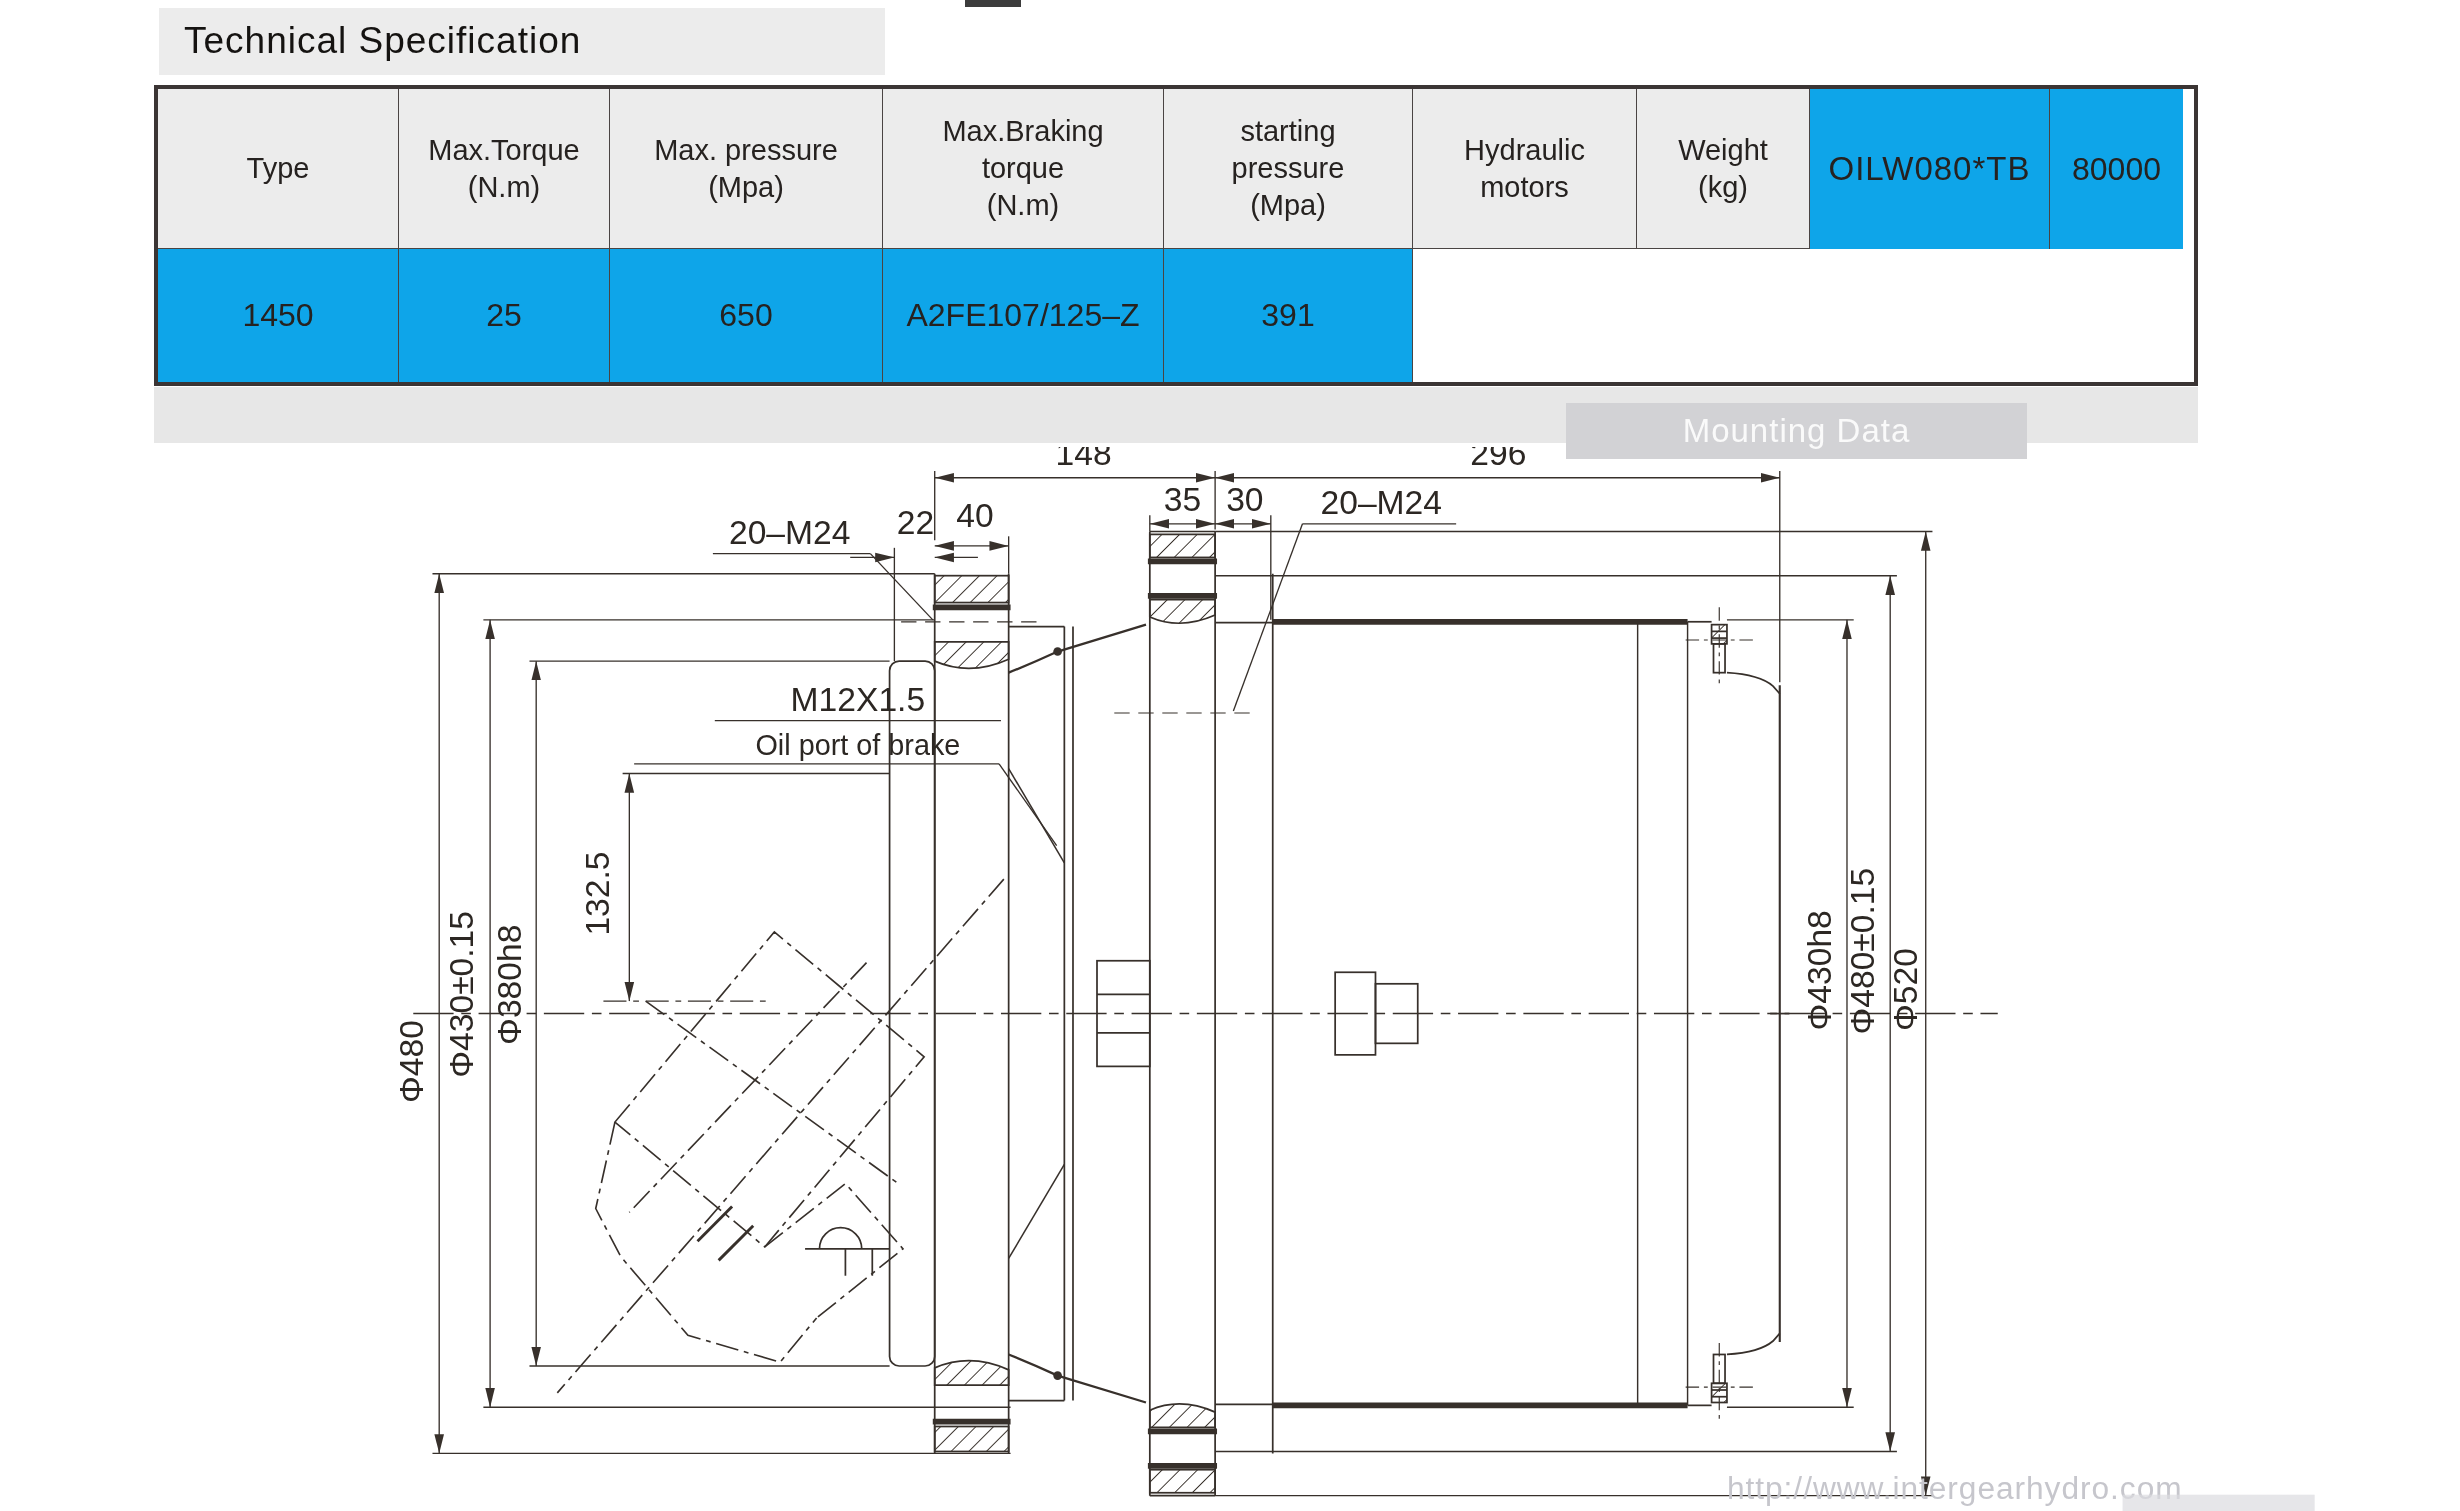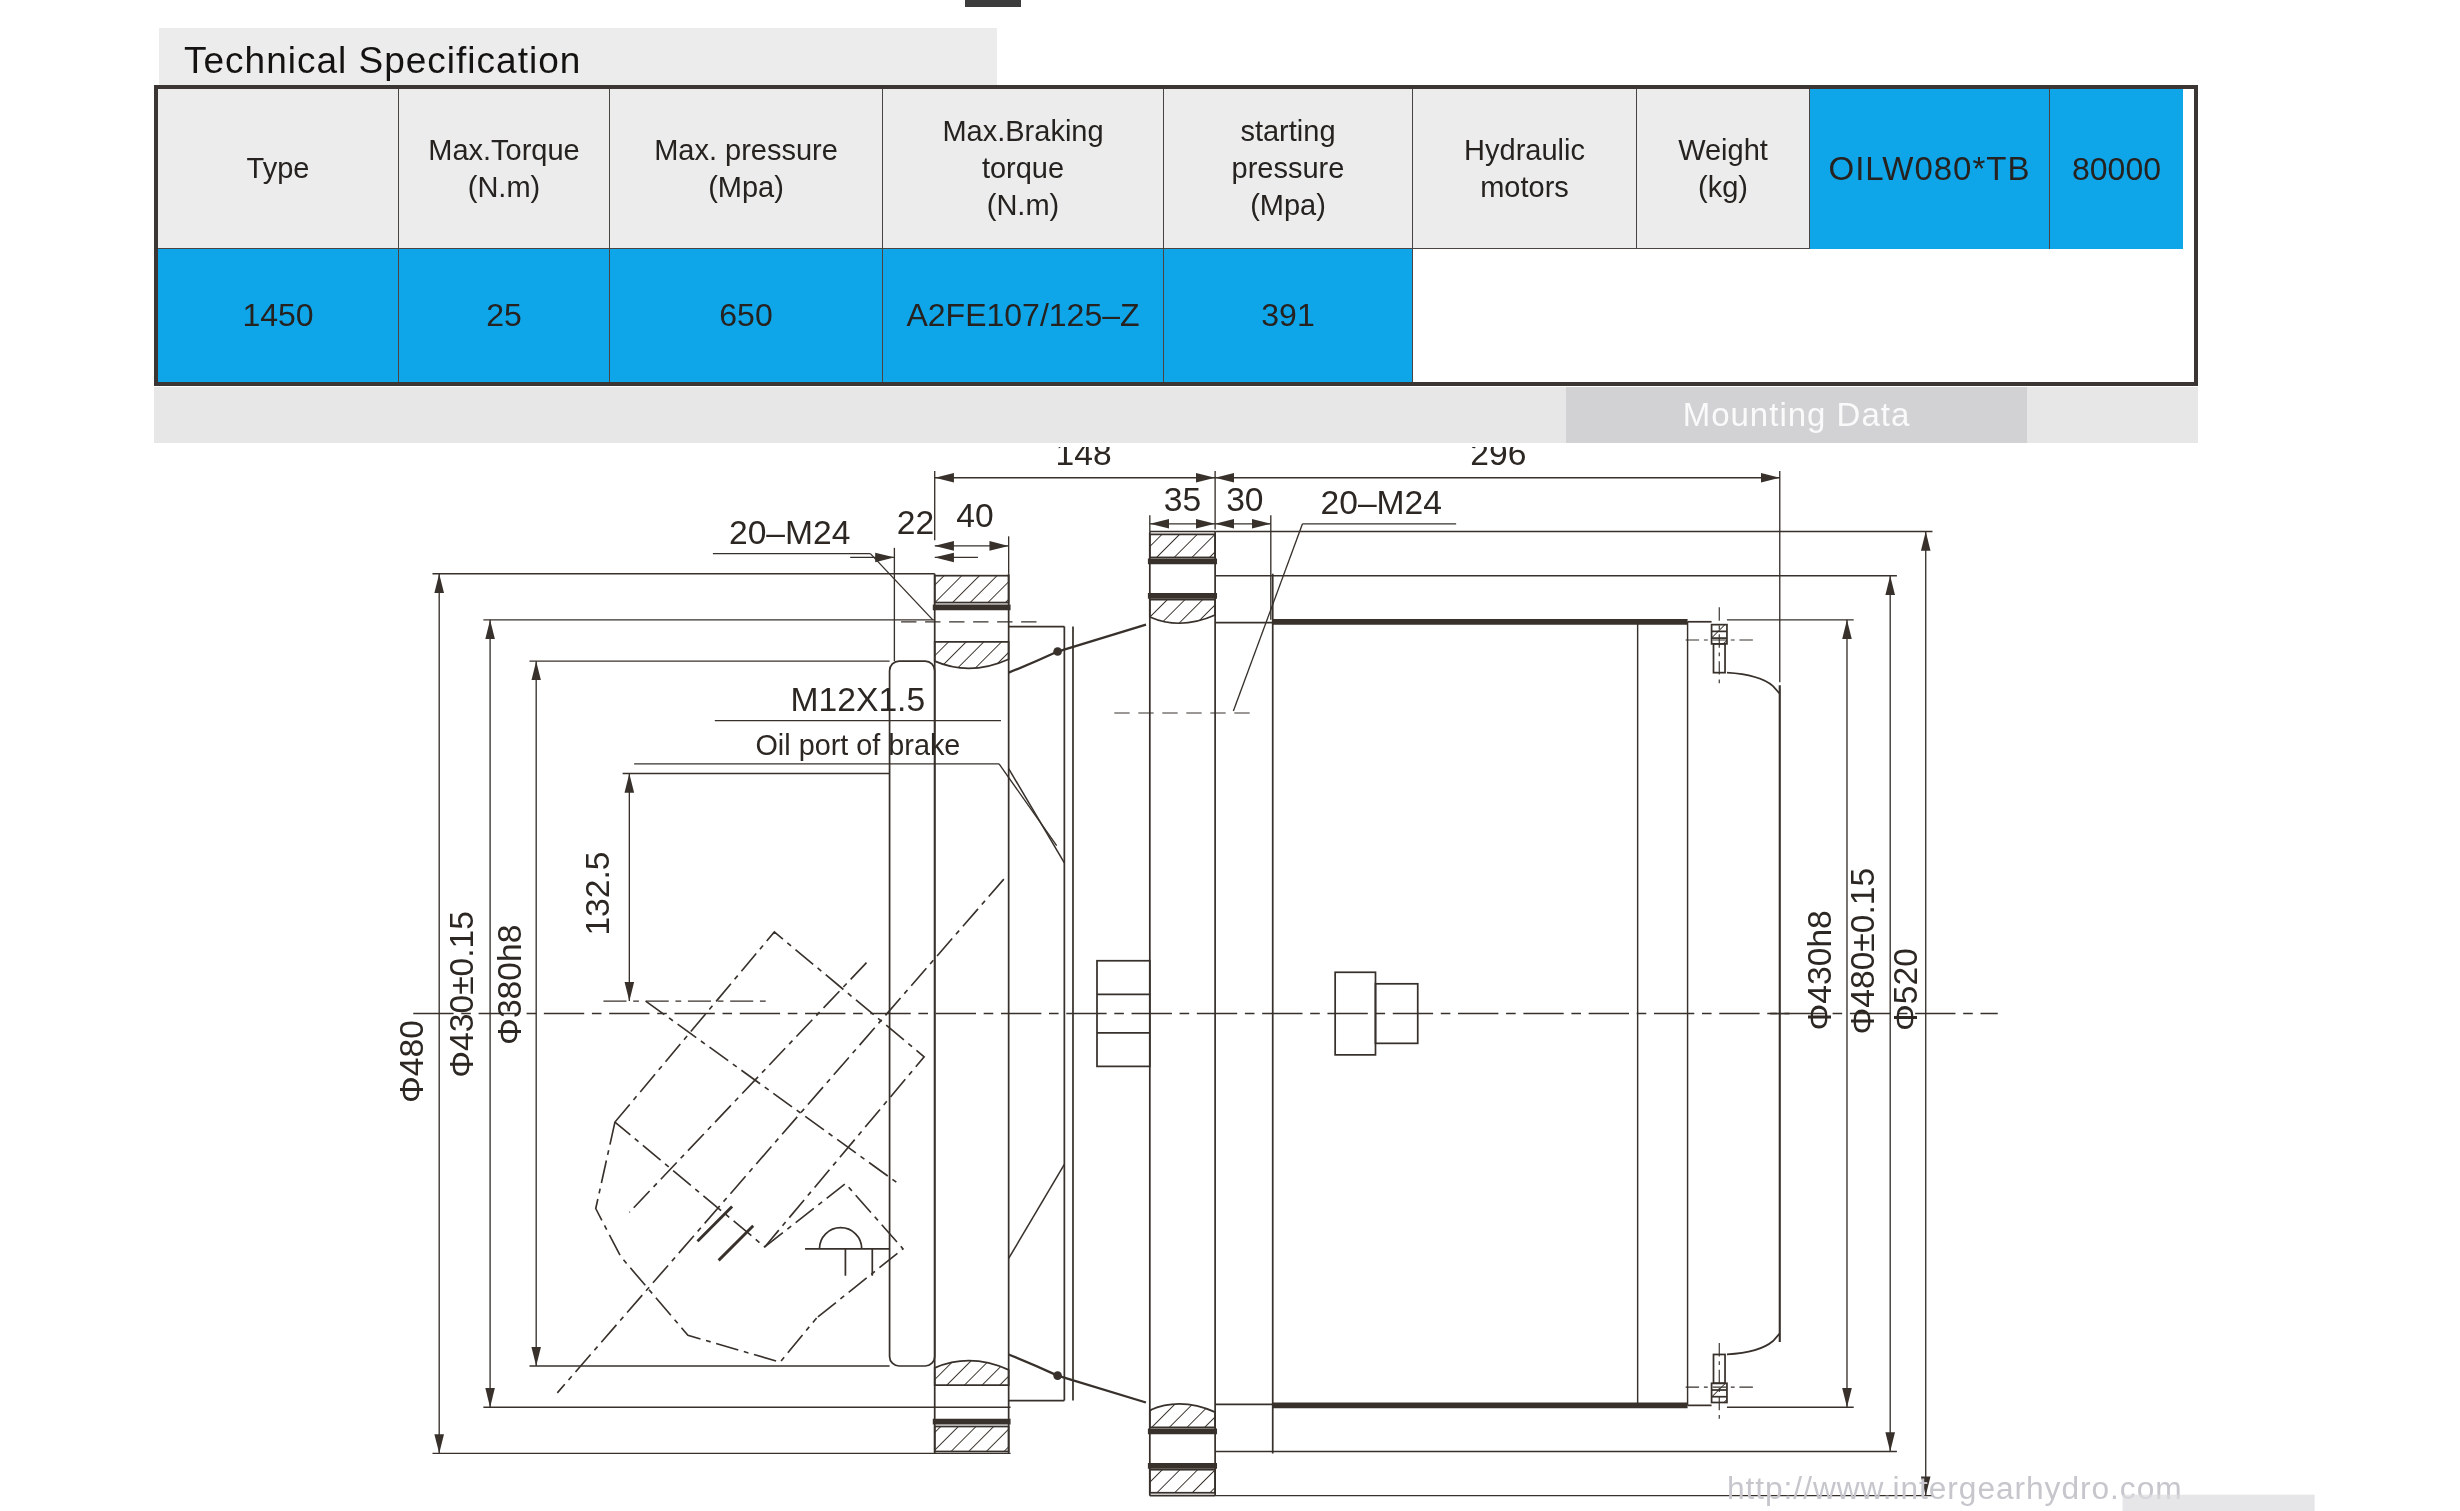--- a/index.html
+++ b/index.html
@@ -1,22 +1,22 @@
 <!DOCTYPE html>
 <html><head>
 <meta charset="utf-8">
 <style>
   * { margin:0; padding:0; box-sizing:border-box; }
   html,body { background:#ffffff; }
   body { font-family:"Liberation Sans", sans-serif; color:#2a2623; }
   .page { position:relative; width:2460px; height:1511px; background:#ffffff; overflow:hidden; }
 
   
-  .title-band { position:absolute; left:159px; top:7.7px; width:838px; height:67px;
-    background:#ececec; display:flex; align-items:center;margin-top:20px; }
+  .title-band { position:absolute; left:159px; top:7.7px; width:726px; height:67px;
+    background:#ececec; display:flex; align-items:center; }
   .page-title { font-size:37px; color:#151311; letter-spacing:1px; padding-left:25px; }
   .scan-artifact { position:absolute; left:965px; top:0; width:56px; height:6.7px; background:#3c3c3c; }
 
   
   .spec-table { position:absolute; left:154px; top:85px; width:2044px;
     border:4.8px solid #3b3534; display:grid;
     grid-template-columns:241px 211px 273px 281px 249px 224px 173px 240px 133px;
     grid-template-rows:160px 133px; }
   .cell { border-right:1.9px solid #4a4443; border-bottom:1.9px solid #4a4443;
     display:flex; flex-direction:column; align-items:center; justify-content:center;
@@ -24,21 +24,21 @@
   .cell:nth-child(9n) { border-right:none;text-align:center; }
   .row-data .cell, .cell.last-row { border-bottom:none; }
   .th { background:#ececec; font-size:29px; line-height:37px; color:#262220; }
   .th span:empty { display:none; }
   .td { background:#0ea5e9; font-size:32px; color:#262220; }
   .td.type-cell { font-size:33px; letter-spacing:1px; }
   .ratios-line { display:flex; gap:0; width:100%; justify-content:space-evenly; font-size:27px; line-height:38px; }
 
   
   .mounting-band { position:absolute; left:154px; top:387px; width:2044px; height:56px; background:#e7e7e7; }
-  .mounting-dark { position:absolute; left:1412px; top:0; width:461px; height:56px; background:#d2d2d5;
+  .mounting-dark { position:absolute; left:1412px; top:16px; width:461px; height:56px; background:#d2d2d5;
     display:flex; align-items:center; justify-content:center; }
   .mounting-label { color:#fafafa; font-size:33px; letter-spacing:1px; }
 
   
   .drawing { position:absolute; left:0; top:447px; width:2004px; height:1064px; }
   svg text { font-family:"Liberation Sans", sans-serif; fill:#2c2723; }
   .dimtxt { font-size:35px; }
   .dimtxt-s { font-size:30px; }
   .watermark { font-size:33px; fill:#c6c6cc; letter-spacing:1px; }
 </style>

